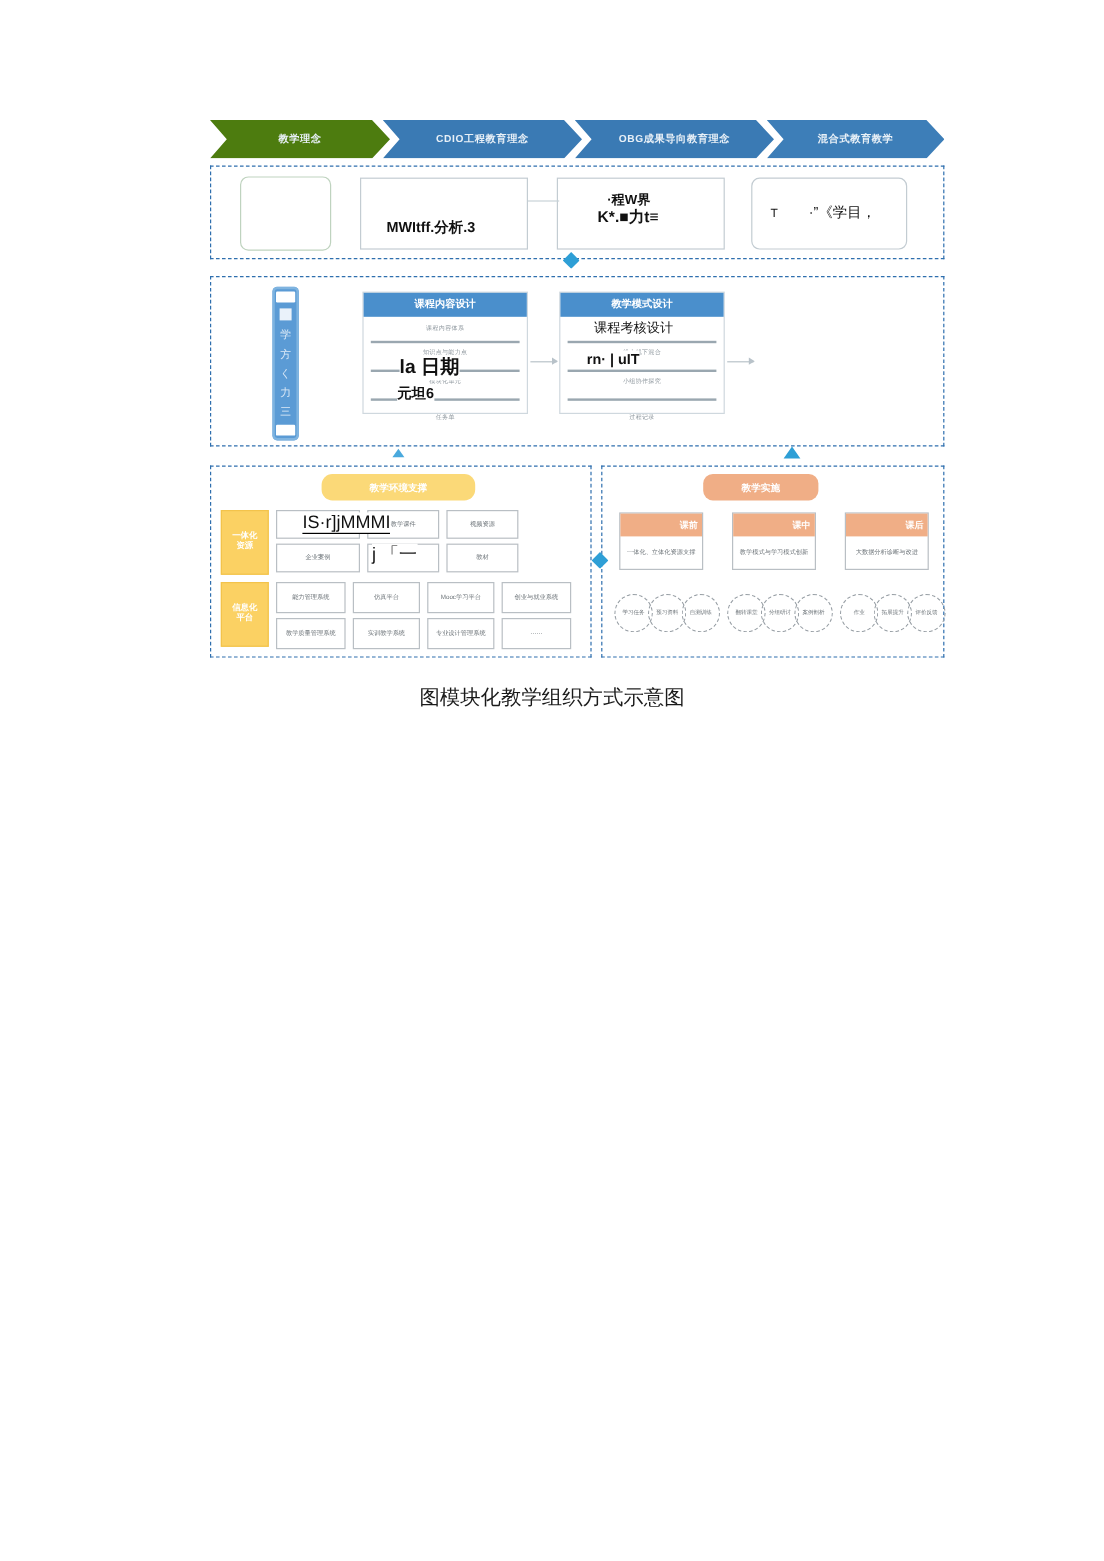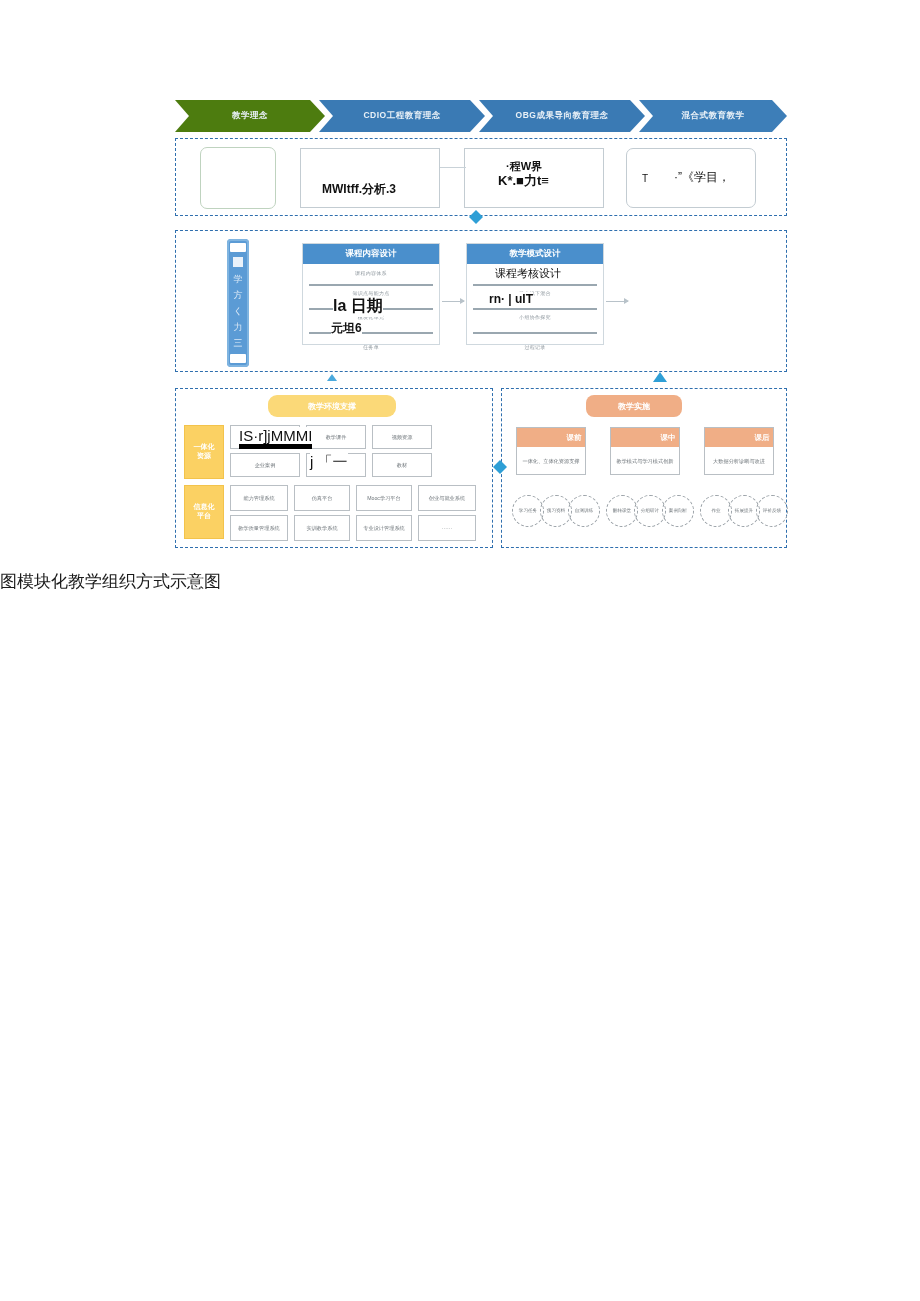--- a/index.html
+++ b/index.html
@@ -84,21 +84,21 @@
   .ocard{position:absolute;width:70px;height:48px;border:1px solid #b9bfc4;box-sizing:border-box;background:#fff;}
   .ocard .oh{height:19px;background:#f0ae86;color:#fff;font-size:7.5px;font-weight:bold;
              display:flex;align-items:center;justify-content:center;filter:blur(.2px);padding-left:46px;}
   .ocard .ob{height:28px;display:flex;align-items:center;justify-content:center;text-align:center;
              color:#6d7479;font-size:5.2px;line-height:1.3;padding:0 2px;filter:blur(.15px);}
   .circ{position:absolute;width:30px;height:30px;border:1.5px dashed #9aa1a7;border-radius:50%;
         display:flex;align-items:center;justify-content:center;text-align:center;
         color:#6d7479;font-size:4.6px;line-height:1.2;filter:blur(.15px);}
 
   
-  .caption{position:absolute;left:0;top:570px;width:920px;
+  .caption{position:absolute;left:0;top:570px;width:920px;text-align:center;
            font-family:Liberation Sans, sans-serif;font-size:17px;color:#1a1a1a;}
 </style>
 </head>
 <body>
 
 <div class="page">
 
   <div class="figure">
 
     <div class="chevron-row">
@@ -202,21 +202,21 @@
 
       <div class="gbox" style="left:54px;top:96px;width:58px;height:26px;">能力管理系统</div>
       <div class="gbox" style="left:118px;top:96px;width:56px;height:26px;">仿真平台</div>
       <div class="gbox" style="left:180px;top:96px;width:56px;height:26px;">Mooc学习平台</div>
       <div class="gbox" style="left:242px;top:96px;width:58px;height:26px;">创业与就业系统</div>
       <div class="gbox" style="left:54px;top:126px;width:58px;height:26px;">教学质量管理系统</div>
       <div class="gbox" style="left:118px;top:126px;width:56px;height:26px;">实训教学系统</div>
       <div class="gbox" style="left:180px;top:126px;width:56px;height:26px;">专业设计管理系统</div>
       <div class="gbox" style="left:242px;top:126px;width:58px;height:26px;">······</div>
 
-      <div class="ocr" style="left:63px;top:38px;font-size:15px;border-bottom:5px solid #000000;">IS·r]jMMMI</div>
+      <div class="ocr" style="left:76px;top:38px;font-size:15px;border-bottom:1px solid #000000;">IS·r]jMMMI</div>
       <div class="ocr" style="left:134px;top:64px;font-size:15px;">j 「一</div>
     </div>
 
     <div class="band b3r">
       <div class="opill" style="left:84px;top:6px;width:96px;height:22px;">教学实施</div>
 
       <div class="ocard" style="left:14px;top:38px;">
         <div class="oh">课前</div>
         <div class="ob">一体化、立体化资源支撑</div>
       </div>

